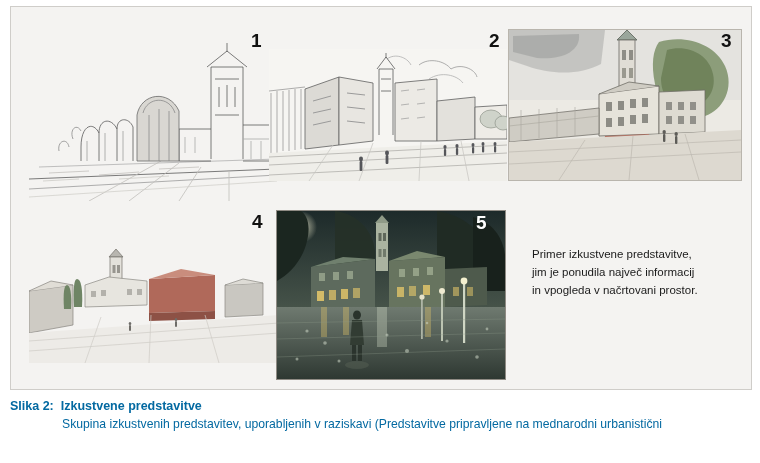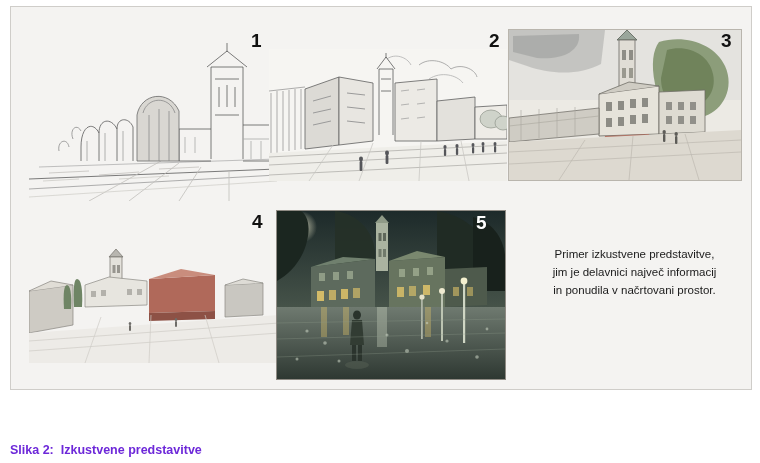--- a/index.html
+++ b/index.html
@@ -99,31 +99,30 @@
   
   .panel-text {
     position: absolute;
     left: 521px;
     top: 238px;
     width: 205px;
     font-size: 11.5px;
     line-height: 18px;
     color: #1a1a1a;
   }
-  .panel-text div { white-space: nowrap; text-align: center; }
+  .panel-text div { white-space: nowrap; }
 
   
   .caption {
     position: absolute;
     left: 10px;
     top: 399px;
     width: 744px;
     font-size: 12.5px;
-    color: #6d28d9;
-    margin-top: 44px;
+    color: #0369a1;
   }
   .caption-title {
     font-weight: bold;
     font-size: 12.5px;
     margin-bottom: 3px;
   }
   .caption-title .label { margin-right: 7px; }
   .caption-body {
     margin-left: 52px;
     font-size: 12.2px;
@@ -484,25 +483,26 @@
 
       <g stroke="#8e998a" stroke-width="0.8" opacity="0.4" fill="none">
         <path d="M0 112 L228 108 M0 128 L228 122 M0 146 L228 138"></path>
       </g>
     </svg>
   </div>
   <div class="sketch-number light" style="left:465px; top:206px;">5</div>
 
   <div class="panel-text">
     <div>Primer izkustvene predstavitve,</div>
-    <div>jim je delavnici največ informacij</div>
-    <div>in ponudila v načrtovani prostor.</div>
+    <div>jim je ponudila največ informacij</div>
+    <div>in vpogleda v načrtovani prostor.</div>
   </div>
 
 </div>
 
 <div class="caption">
   <div class="caption-title">
     <span class="label">Slika 2:</span><span>Izkustvene predstavitve</span>
   </div>
   <div class="caption-body">
+    <div>Skupina izkustvenih predstavitev, uporabljenih v raziskavi (Predstavitve pripravljene na mednarodni urbanistični</div>
   </div>
 </div>
 
 </body></html>

